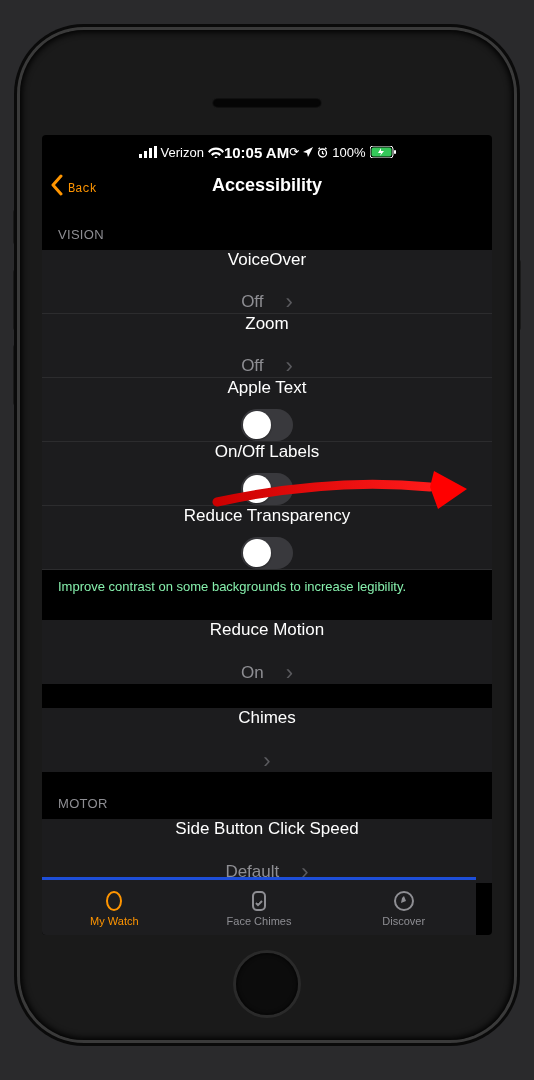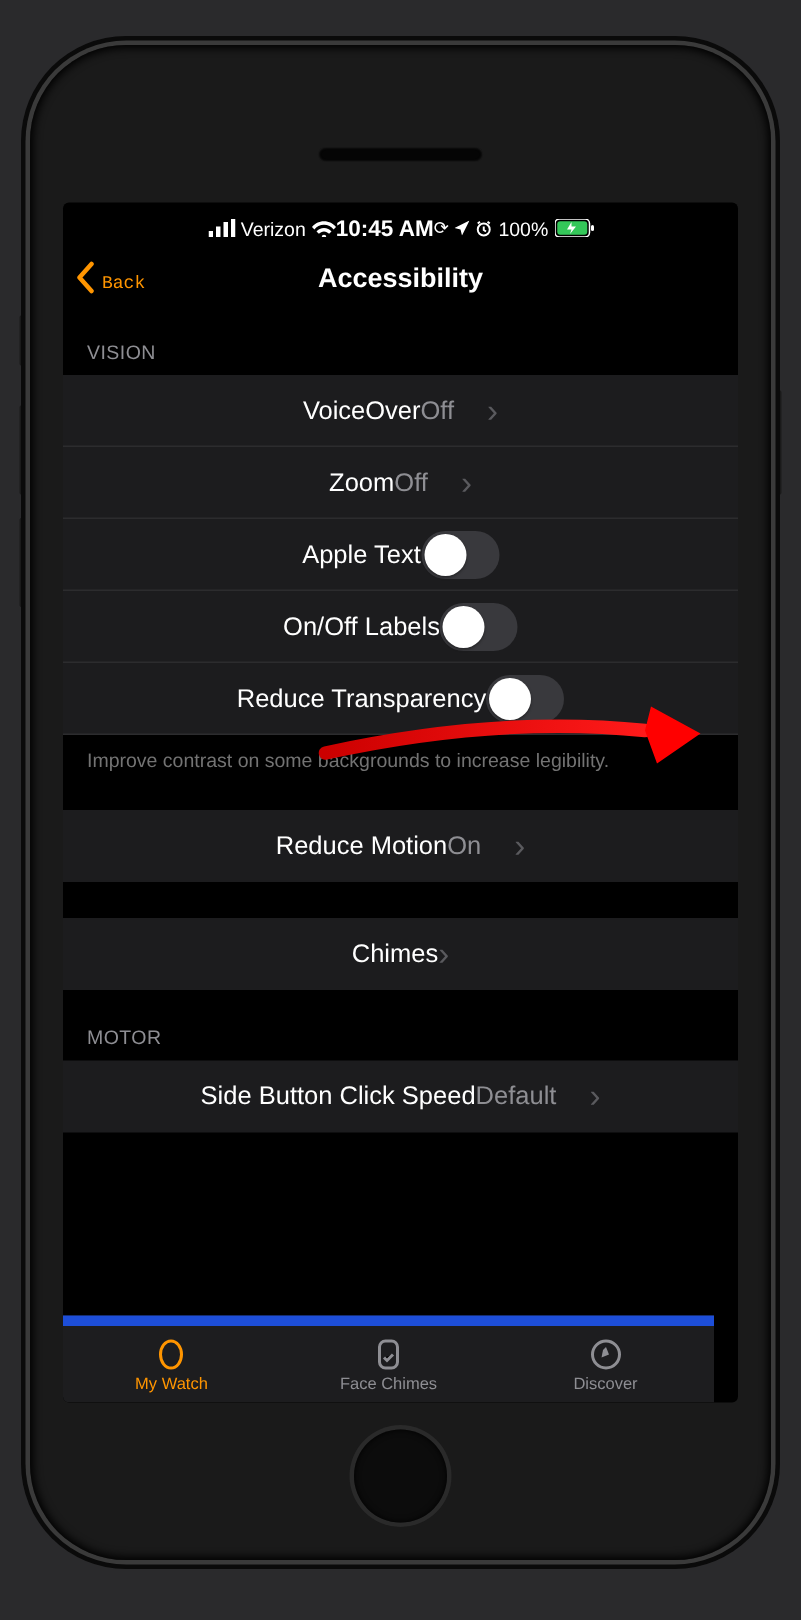--- a/index.html
+++ b/index.html
@@ -77,27 +77,28 @@
   .section-header {
     font-size: 13px;
     color: #8e8e93;
     text-transform: uppercase;
     padding: 0 16px 8px;
     letter-spacing: 0.3px;
   }
   .row {
     display: flex;
     align-items: center;
-    justify-content: center;
+    justify-content: space-between;
     padding: 0 16px;
-    height: 48px;
+    height: 64px;
     background: #1c1c1e;
     border-bottom: 1px solid #2c2c2e;
     font-size: 17px;
     color: #fff;
+    flex-direction: column;
   }
   .row:last-child { border-bottom: 0; }
   .row .right {
     display: flex; align-items: center; gap: 22px;
     color: #8e8e93;
     font-size: 17px;
   }
   .chev { color: #5a5a5e; font-size: 22px; line-height: 1; font-weight: 300; }
   .toggle {
     width: 52px; height: 32px;
@@ -108,31 +109,31 @@
   .toggle .knob {
     position: absolute;
     top: 2px; left: 2px;
     width: 28px; height: 28px;
     background: #fff;
     border-radius: 50%;
     box-shadow: 0 1px 2px rgba(0,0,0,0.4);
   }
   .footer-note {
     font-size: 13px;
-    color: #737373;
+    color: #86efac;
     padding: 8px 16px 0;
     line-height: 1.35;
   }
   
   .tabbar {
     position: absolute;
     bottom: 0; left: 0; right: 16px;
     height: 58px;
     background: rgba(30,30,32,0.97);
-    border-top: 7px solid #1d4ed8;
+    border-top: 3px solid #1d4ed8;
     display: flex;
   }
   .tab {
     flex: 1;
     display: flex;
     flex-direction: column;
     align-items: center;
     justify-content: center;
     gap: 2px;
     font-size: 11px;
@@ -177,21 +178,21 @@
               </g>
             </svg>
         </span>
         <span style="font-size:13px;">Verizon</span>
         <span>
           <svg width="16" height="12" viewBox="0 0 16 12">
               <path fill="#fff" d="M8 10.5a1.5 1.5 0 100 3 1.5 1.5 0 000-3zM8 6c-2 0-3.8.9-5 2.3l1.6 1.6C5.5 8.9 6.7 8.3 8 8.3s2.5.6 3.4 1.6L13 8.3C11.8 6.9 10 6 8 6zM8 1.5c-3.3 0-6.3 1.5-8 3.9L1.6 7C3 5 5.4 3.8 8 3.8S13 5 14.4 7L16 5.4C14.3 3 11.3 1.5 8 1.5z"></path>
             </svg>
         </span>
       </div>
-      <div style="font-size:15px; font-weight:600;">10:45 AM</div>
+      <div style="font-size:15px; font-weight:600;">10:05 AM</div>
       <div class="sb-right">
         <span style="font-size:12px;">⟳</span>
         <span>
           <svg width="10" height="10" viewBox="0 0 10 10">
               <path fill="#fff" d="M0 5l10-5-5 10-1-4z"></path>
             </svg>
         </span>
         <span>
           <svg width="11" height="11" viewBox="0 0 11 11">
               <circle cx="5.5" cy="6" r="4" fill="none" stroke="#fff" stroke-width="1.3"></circle>

